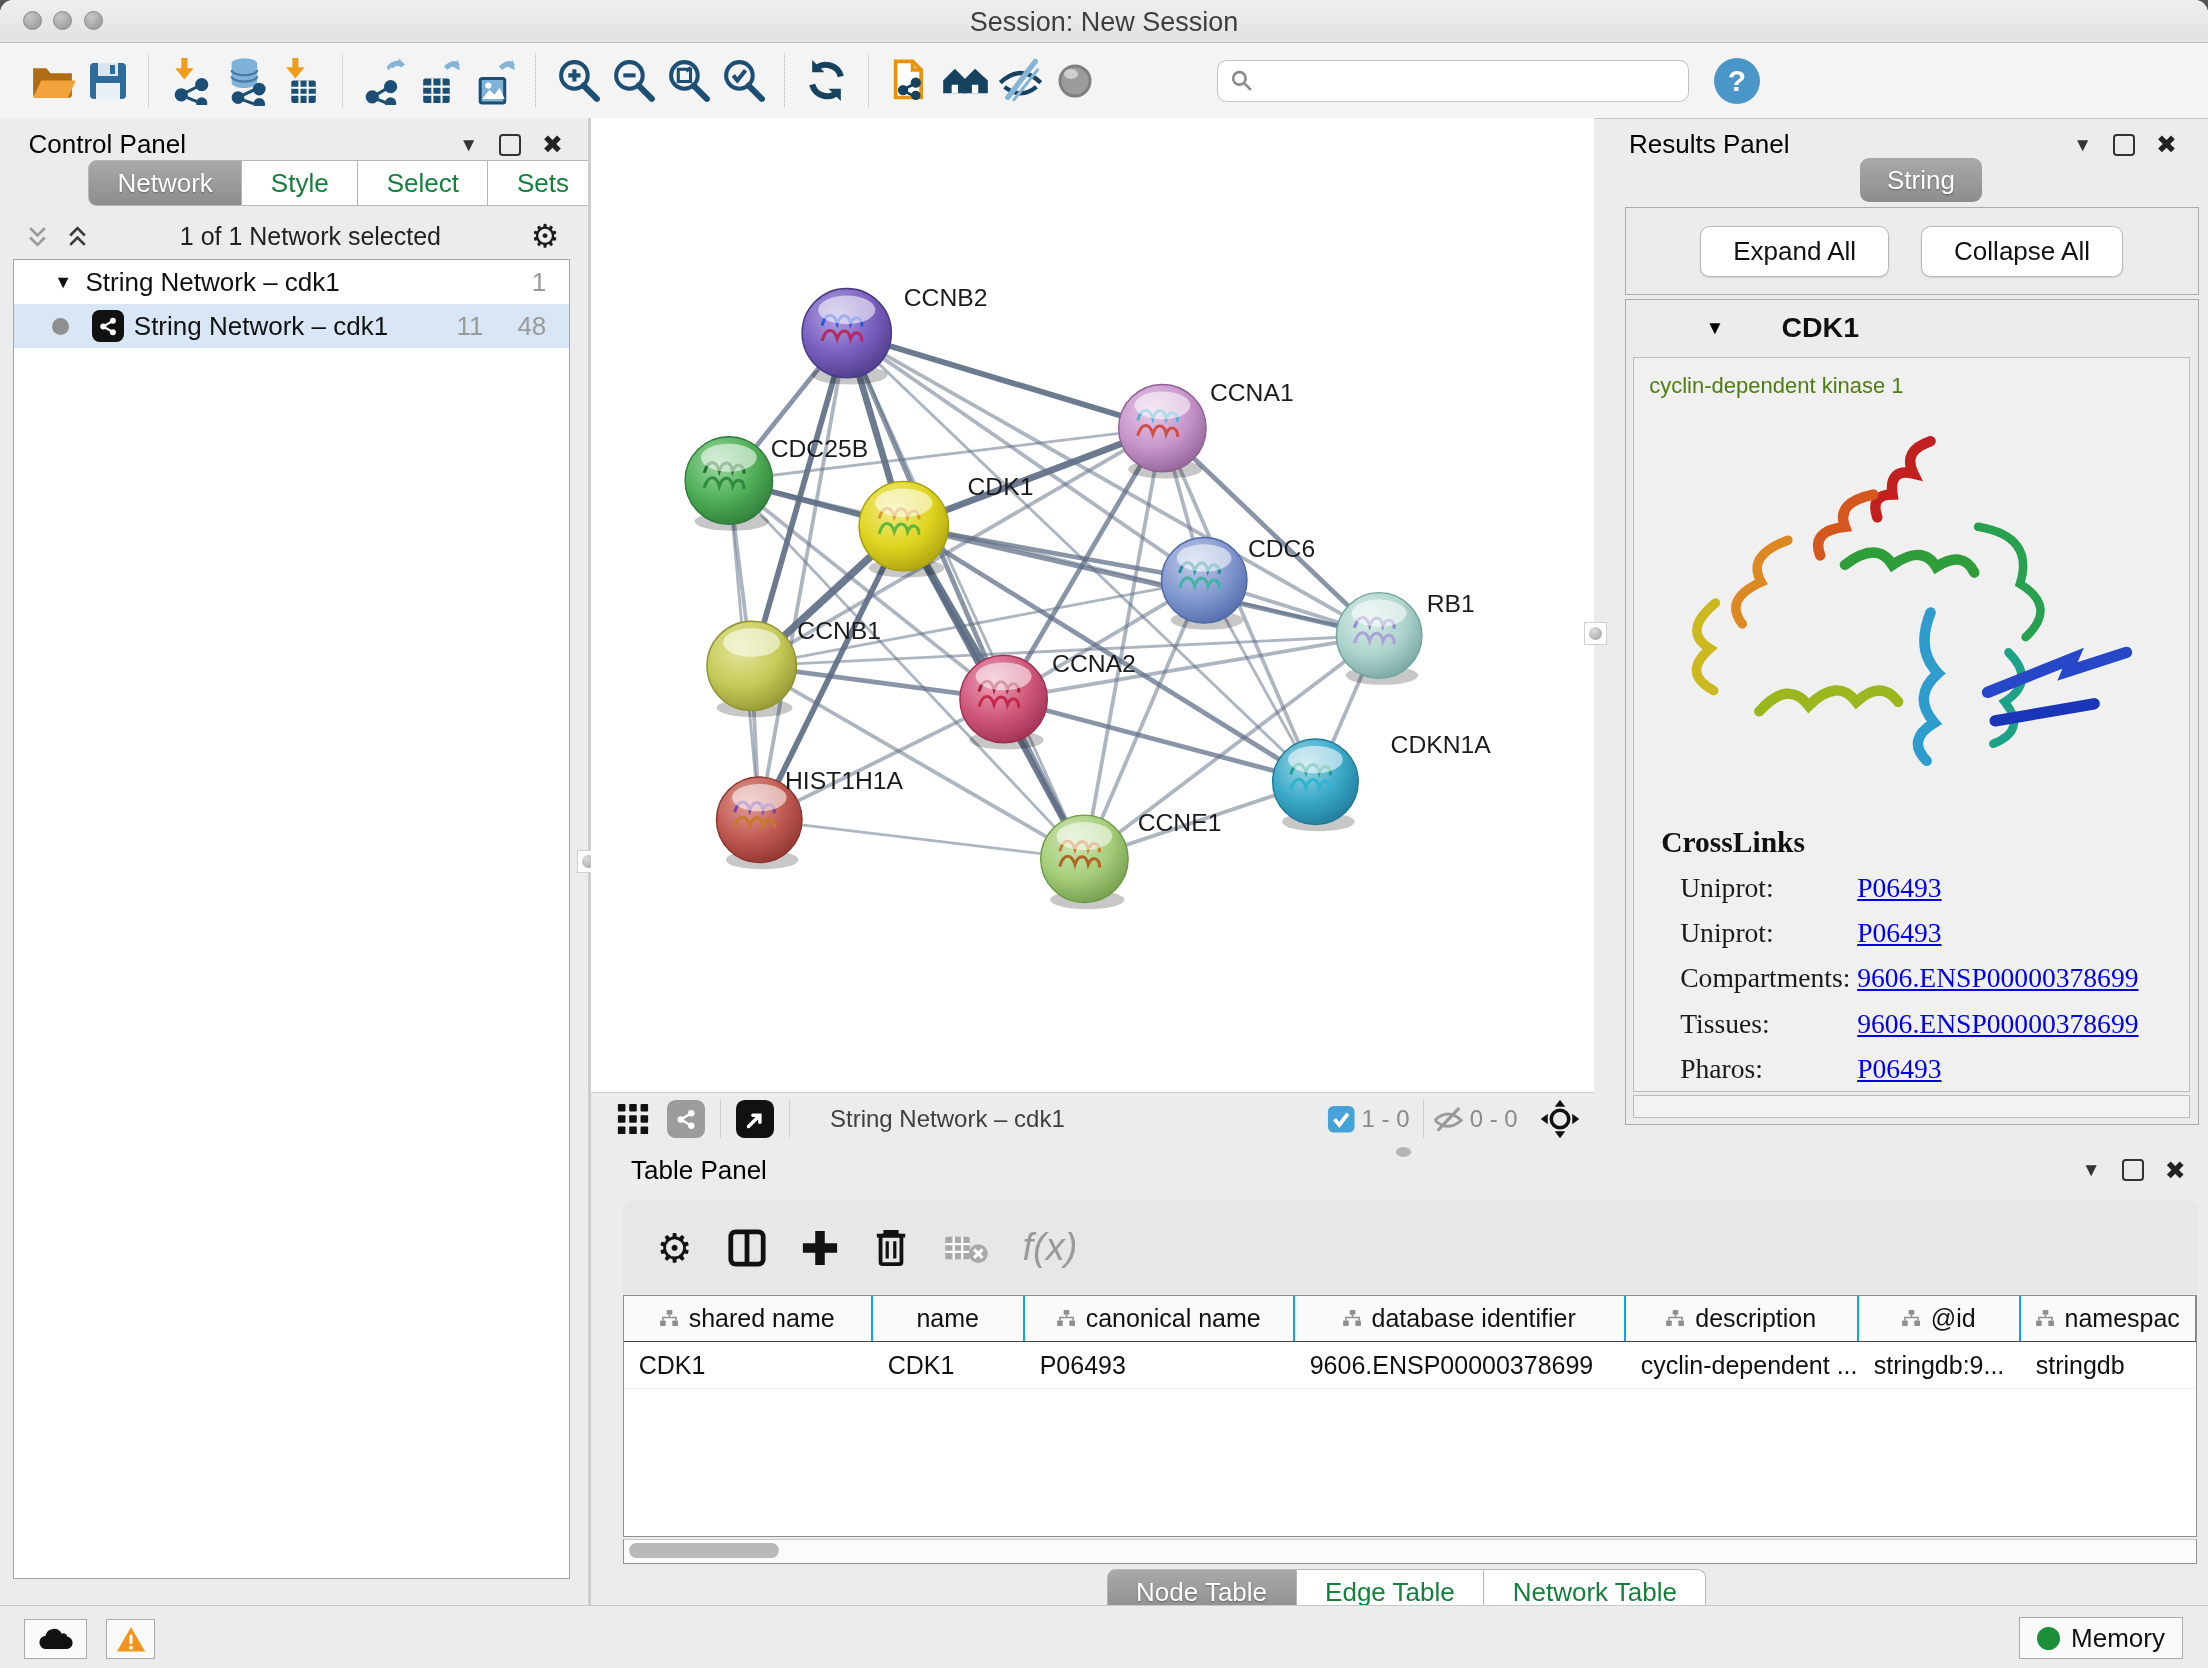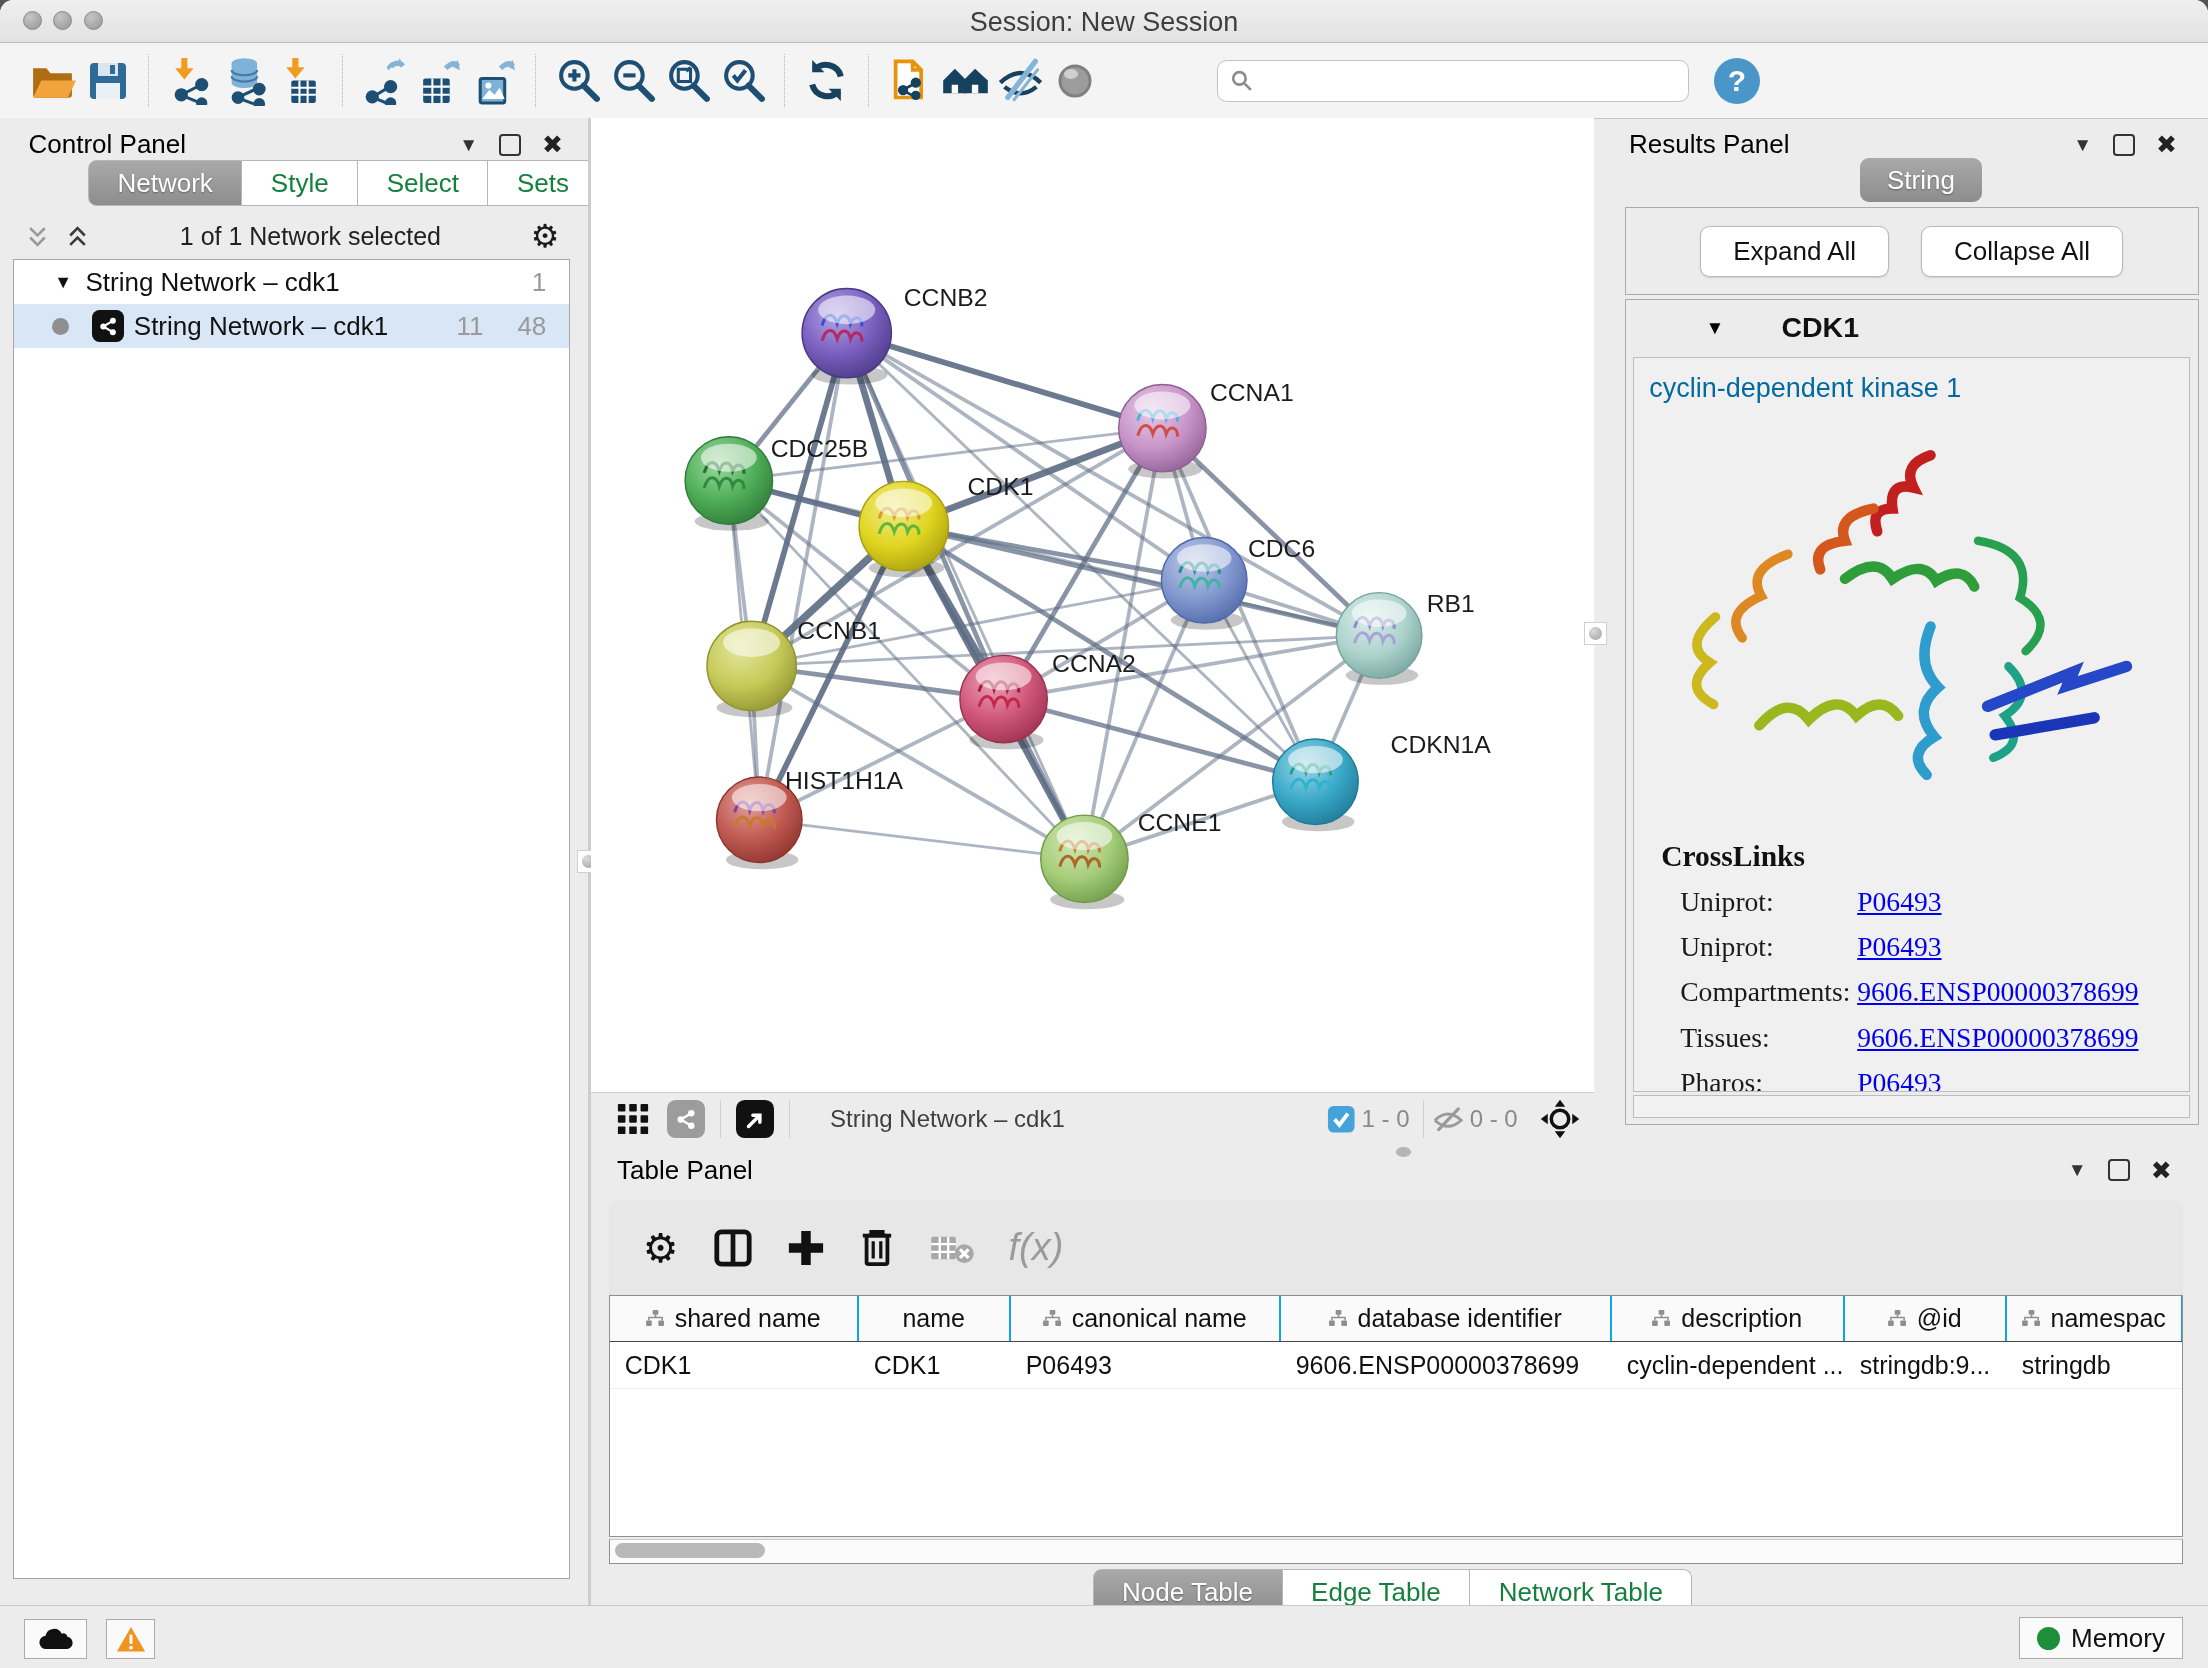--- a/index.html
+++ b/index.html
@@ -49,28 +49,28 @@
   
   .results-panel{position:absolute;left:1597px;top:118px;width:612px;height:1027px;}
   .rp-head{position:absolute;left:32px;top:11.4px;right:32px;display:flex;justify-content:space-between;align-items:center;}
   .rp-tab{position:absolute;left:263px;top:40px;height:44px;padding:0 27px;background:linear-gradient(#a9a9a9,#8d8d8d);color:#fff;font-size:26px;border-radius:9px;display:flex;align-items:center;text-shadow:0 1px 1.9px rgba(0,0,0,.35);}
   .rp-box1{position:absolute;left:27.6px;top:89px;width:574px;height:88px;border:1.9px solid #ababab;background:#ececec;display:flex;align-items:center;justify-content:center;gap:32px;box-sizing:border-box;}
   .rp-btn{height:49px;padding:0 32px;background:#fff;border:1px solid #b9b9b9;border-radius:9.5px;font-size:26px;color:#111;display:flex;align-items:center;box-shadow:0 1px 1.9px rgba(0,0,0,.12);}
   .rp-box2{position:absolute;left:27.6px;top:181px;width:574px;height:826px;border:1.9px solid #ababab;background:#ececec;box-sizing:border-box;}
   .rp-sechead{height:55px;display:flex;align-items:center;}
   .rp-secname{font-size:28.5px;font-weight:bold;color:#111;margin-left:57px;}
   .rp-inner{position:absolute;left:7.6px;top:57px;right:7.6px;bottom:32px;border:1px solid #bdbdbd;background:#f0f0f0;overflow:hidden;}
-  .rp-desc{font-size:27px;color:#0369a1;margin:15px 0 17px 15px;}
+  .rp-desc{font-size:22px;color:#4d7c0f;margin:15px 0 8px 15px;}
   .cl-title{font-family:"Liberation Serif","DejaVu Serif",serif;font-weight:bold;font-size:29.5px;color:#111;margin:9.5px 0 5.7px 27px;}
   .cl-row{display:flex;font-family:"Liberation Serif","DejaVu Serif",serif;font-size:27.6px;margin:13.3px 0 0 46px;}
   .cl-label{width:177px;color:#1a1a1a;}
   .cl-link{color:#0000ee;text-decoration:underline;}
   .rp-scrollstrip{position:absolute;left:7.6px;bottom:5.7px;right:7.6px;height:21px;border:1px solid #bdbdbd;background:#f2f2f2;}
   
-  .table-panel{position:absolute;left:602px;top:1147px;width:1581px;height:458px;}
+  .table-panel{position:absolute;left:616px;top:1147px;width:1581px;height:458px;}
   .tp-head{position:absolute;left:15px;top:7.6px;right:11.4px;display:flex;justify-content:space-between;align-items:center;}
   .tp-toolbar{position:absolute;left:6.7px;top:53px;right:0;height:95px;background:#e7e7e7;border-radius:9.5px 9.5px 0 0;display:flex;align-items:center;gap:34px;padding-left:34px;box-sizing:border-box;}
   .tp-table{position:absolute;left:6.7px;top:148px;right:0;height:242px;border:1.9px solid #8f8f8f;background:#fff;box-sizing:border-box;overflow:hidden;}
   .thead{display:flex;height:46px;background:#fafafa;border-bottom:1.9px solid #474747;box-sizing:border-box;}
   .th{display:flex;align-items:center;justify-content:center;gap:10px;font-size:25px;color:#111;border-right:2px solid #0ea5e9;box-sizing:border-box;}
   .trow{display:flex;height:46px;border-bottom:1px solid #f0f0f0;}
   .td{display:flex;align-items:center;padding-left:15px;font-size:25px;color:#111;box-sizing:border-box;}
   .hscroll{position:absolute;left:6.7px;top:392px;right:0;height:25px;background:#fbfbfb;border:1.9px solid #8f8f8f;border-top:1px solid #c9c9c9;box-sizing:border-box;}
   .hthumb{position:absolute;left:5.7px;top:2.9px;width:150px;height:15px;border-radius:7.6px;background:#b9b9b9;}
   .tp-tabs{position:absolute;left:0;right:0;top:422px;display:flex;justify-content:center;}

